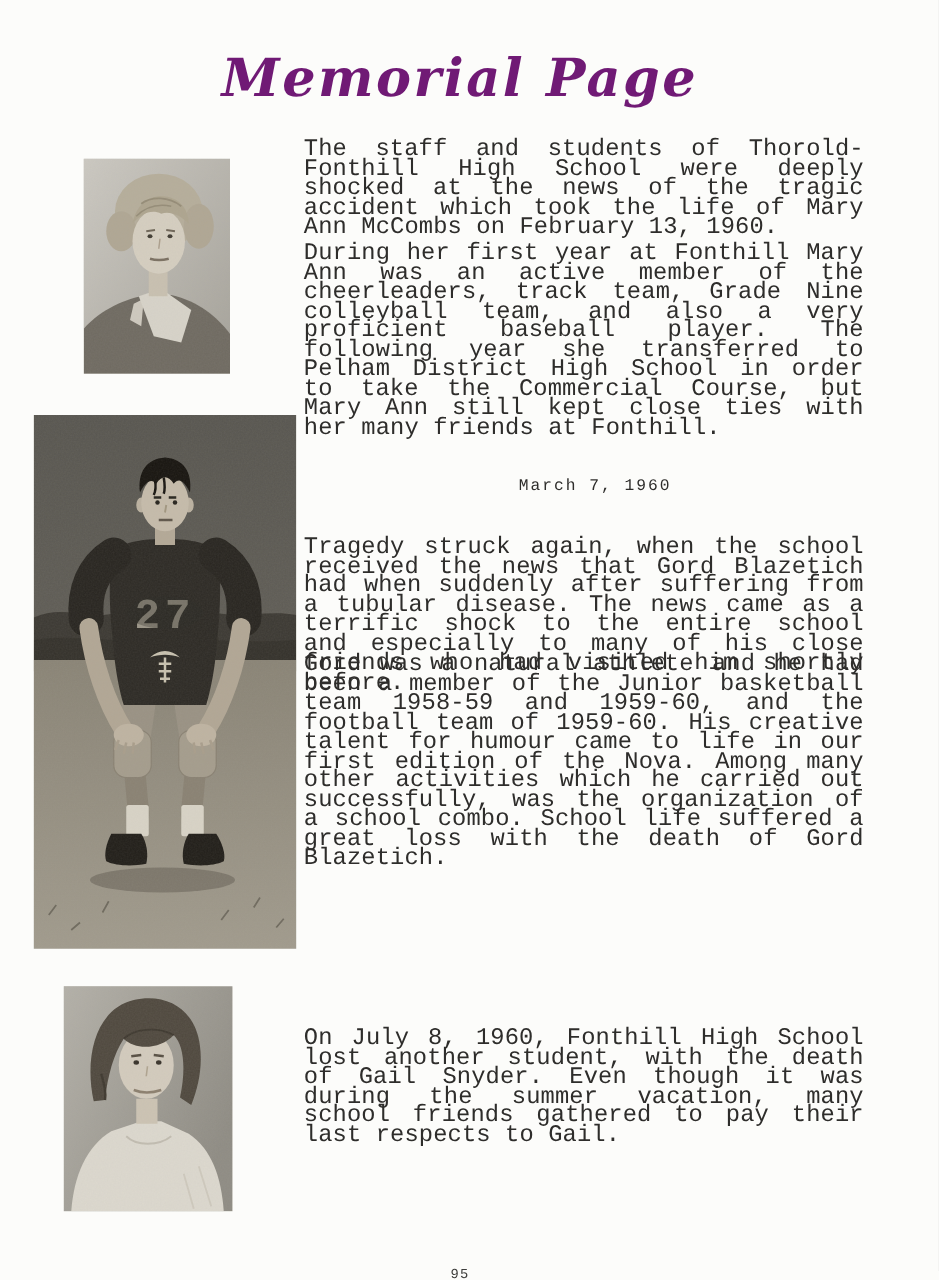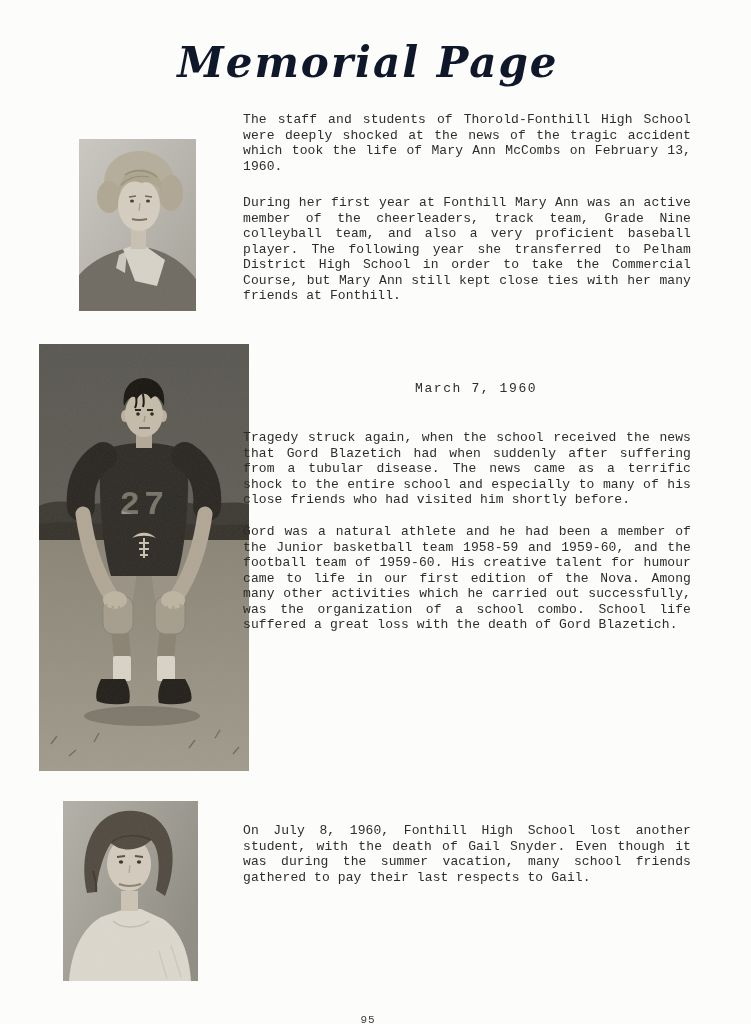--- a/index.html
+++ b/index.html
@@ -12,45 +12,45 @@
     font-family:"Liberation Mono","DejaVu Sans Mono",monospace;
     color:#2e2d2b;
   }
   .title{
     position:absolute;top:38px;left:50%;
     transform:translateX(-52%);
     margin:0;
     font-family:"DejaVu Serif","Liberation Serif",serif;
     font-style:italic;font-weight:700;
     font-size:42px;letter-spacing:2px;
-    color:#0f172a;white-space:nowrap;
+    color:#701a75;white-space:nowrap;
   }
   .para{
     position:absolute;left:243px;width:448px;margin:0;
-    font-size:13px;line-height:15.5px;letter-spacing:0.1px;
+    font-size:19px;line-height:15.5px;letter-spacing:0.1px;
     text-align:justify;
   }
   .p1{top:112px;}
   .p2{top:195px;}
   .p3{top:430px;}
   .p4{top:524px;font-family:Liberation Mono, monospace;}
   .p5{top:823px;}
   .p6{top:901px;}
   .section-heading{
     position:absolute;left:377px;top:381px;
     font-size:13px;letter-spacing:1.6px;color:#2e2d2b;
     white-space:nowrap;
     padding-left:38px;
   }
   .page-number{
     position:absolute;left:348px;top:1014px;width:40px;
     text-align:center;font-size:11px;letter-spacing:1px;color:#3d3d3b;
   }
   .photo{
-    position:absolute;margin:16px;padding:0;overflow:hidden;
+    position:absolute;margin:4px;padding:0;overflow:hidden;
     background:#b5b2aa;
   }
   .photo svg{display:block;width:100%;height:100%;}
   .photo-mary{left:63px;top:123px;width:117px;height:172px;}
   .photo-gord{left:23px;top:328px;width:210px;height:427px;}
   .photo-gail{left:47px;top:785px;width:135px;height:180px;}
 </style>
 </head>
 <body>
 

